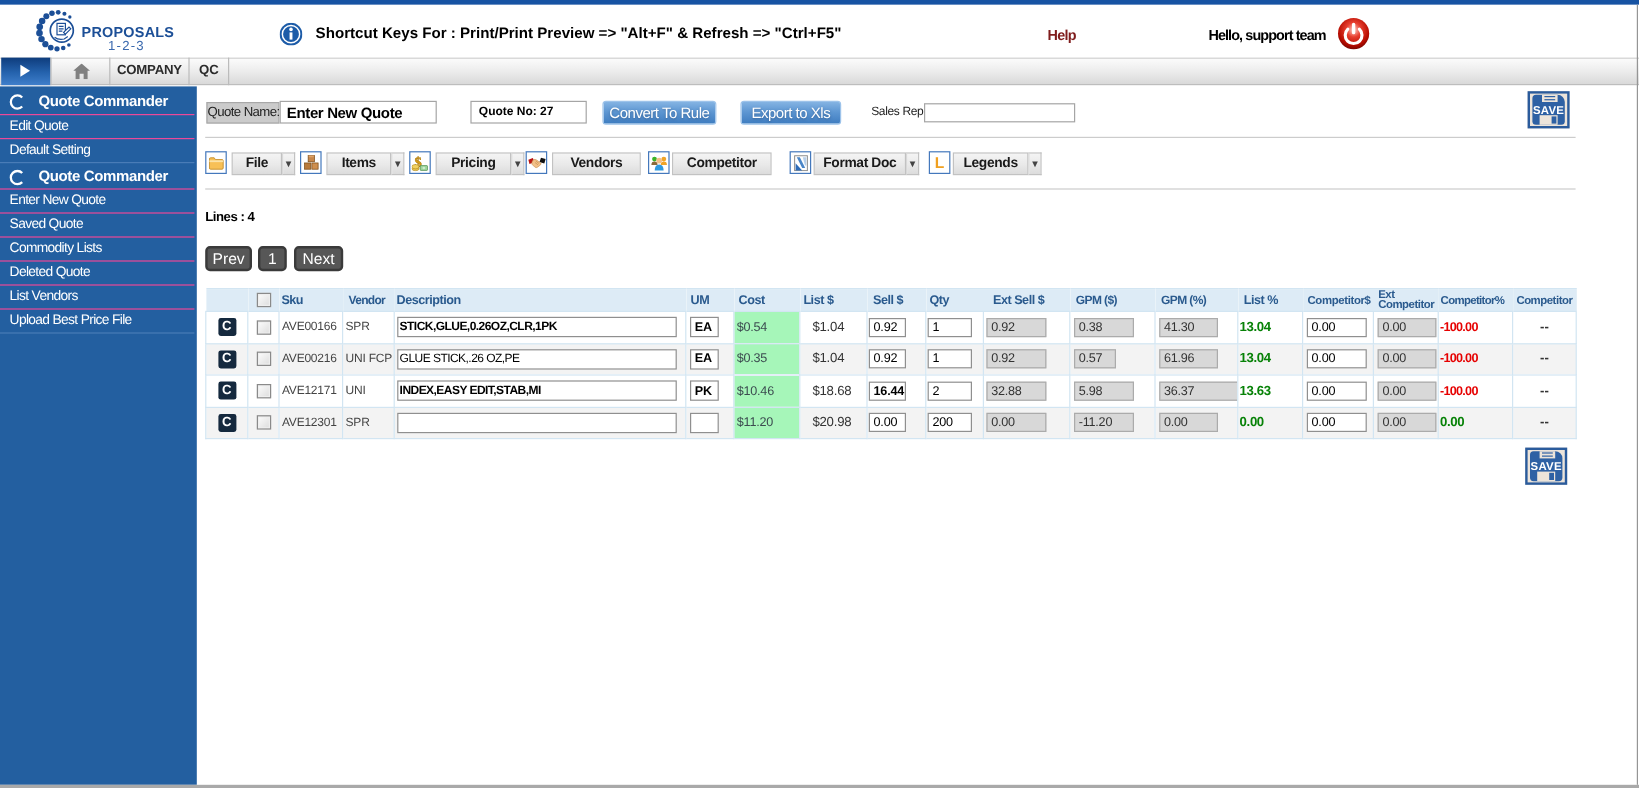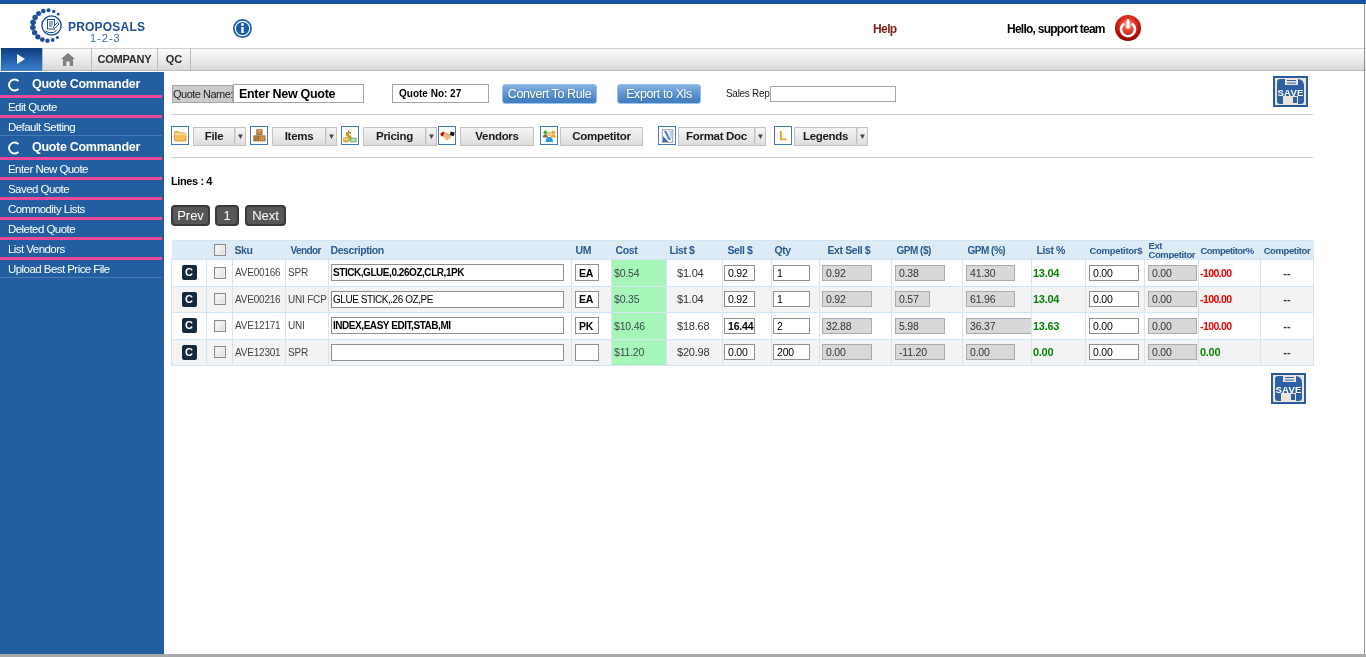--- a/index.html
+++ b/index.html
@@ -6,21 +6,21 @@
 html,body{width:1366px;height:657px;overflow:hidden;font-family:"Liberation Sans",sans-serif;background:#fff}
 #page{position:relative;width:1366px;height:657px;background:#fff}
 .abs{position:absolute}
 .inp{border:1px solid #a5a5a5;background:#fff;font-family:"Liberation Sans",sans-serif}
 .dis{background:#d8d8d8;border:1px solid #ababab;color:#333;font-size:10.5px;letter-spacing:-0.2px;line-height:15px;padding-left:3px;overflow:hidden}
 .blubtn{background:linear-gradient(180deg,#84b3e2 0%,#5e97d3 45%,#3f7dc0 100%);border:1px solid #9dc3ea;border-radius:3px;color:#fff;font-size:12.5px;letter-spacing:-0.4px;text-align:center;text-shadow:0 1px 2px rgba(40,70,110,.55);white-space:nowrap}
 .gbtn{background:#575757;border:2px solid #3a3a3a;border-radius:4px;color:#fff;font-size:13px;text-align:center}
 .mlabel{background:linear-gradient(180deg,#f4f4f4 0%,#e9e9e9 55%,#dcdcdc 100%);border:1px solid #c2c2c2;font-size:11.5px;letter-spacing:-0.3px;font-weight:bold;color:#1a1a1a;text-align:center;height:19px;line-height:17px}
 .marrow{background:linear-gradient(180deg,#f4f4f4 0%,#e9e9e9 55%,#dcdcdc 100%);border:1px solid #c2c2c2;border-left:1px solid #d8d8d8;height:19px;width:11px;font-size:8px;color:#444;text-align:center;line-height:18px}
 .ibox{width:18px;height:19px;border:1.5px solid #4478bc;background:#fff;display:flex;align-items:center;justify-content:center}
-.sideitem{position:absolute;left:0;width:162px;color:#fff;font-size:11.5px;letter-spacing:-0.55px;padding-left:8px;border-top:3px solid #ec4899;line-height:19px;height:20px;white-space:nowrap}
+.sideitem{position:absolute;left:0;width:162px;color:#fff;font-size:11.5px;letter-spacing:-0.55px;padding-left:8px;border-top:1px solid #ec4899;line-height:19px;height:20px;white-space:nowrap}
 .sidehead{position:absolute;left:0;width:162px;color:#fff;font-size:12.5px;letter-spacing:-0.3px;font-weight:bold;padding-left:32px;border-top:1px solid #497cb7;white-space:nowrap}
 tr.r td{border:1px solid #d2e5f2;font-size:11px;color:#333;overflow:hidden;white-space:nowrap}
 .cbtn{width:15px;height:15px;background:#15293e;border-radius:2px;color:#fff;font-weight:bold;font-size:11px;line-height:15px;text-align:center;margin:0 auto}
 .chk{width:12px;height:12px;border:1px solid #8a8a8a;background:linear-gradient(135deg,#fdfdfd 0%,#dcdcdc 100%);margin:0 auto;box-shadow:inset 0 0 0 1px #eee}
 tr.r td.gtxt{color:#078207;font-weight:bold;font-size:11px;letter-spacing:-0.3px}
 tr.r td.rtxt{color:#e60000;font-weight:bold;font-size:10.5px;letter-spacing:-0.6px}
 .rowinp{border:1px solid #8f8f8f;height:17px;font-size:10.5px;letter-spacing:-0.2px;padding-left:3px;font-family:"Liberation Sans",sans-serif;background:#fff}
 tr.hd td{border:none;border-top:1px solid #d2e5f2;border-bottom:1px solid #d2e5f2;background:#ddebf6;font-size:10.5px;letter-spacing:-0.4px;font-weight:bold;color:#2a5a8e;white-space:nowrap;overflow:hidden}
 .saveicon{width:35px;height:31px;border:2px solid #2a5b9c;background:#ece4da;padding:1px 2px}
 .saveicon .fl{position:relative;width:100%;height:100%;background:#2e61a4;border-radius:3px 6px 3px 3px}
@@ -63,20 +63,21 @@
 <text x="40" y="25.5" font-family="Liberation Sans" font-size="12" font-weight="bold" fill="#1c4f97" letter-spacing="0.2">PROPOSALS</text>
 <text x="62" y="37" font-family="Liberation Sans" font-size="11" fill="#3a69ae" letter-spacing="1">1-2-3</text>
 </svg></div>
 
   <svg class="abs" style="left:233px;top:19px" width="19" height="19" viewBox="0 0 19 19">
       <circle cx="9.5" cy="9.5" r="9.5" fill="#1d5ca8"></circle>
       <circle cx="9.5" cy="9.5" r="7.2" fill="none" stroke="#fff" stroke-width="1.2"></circle>
       <rect x="8.3" y="8" width="2.4" height="6" fill="#fff"></rect>
       <circle cx="9.5" cy="5.5" r="1.5" fill="#fff"></circle>
     </svg>
+  <div class="abs" style="left:263px;top:21px;font-size:12.6px;letter-spacing:0;font-weight:bold;color:#000">Shortcut Keys For : Print/Print Preview =&gt; "Alt+F" &amp; Refresh =&gt; "Ctrl+F5"</div>
   <div class="abs" style="left:873px;top:22px;font-size:12px;letter-spacing:-0.6px;font-weight:bold;color:#7f1d1d">Help</div>
   <div class="abs" style="left:1007px;top:22px;font-size:12px;letter-spacing:-0.75px;font-weight:bold;color:#000">Hello, support team</div>
   <div class="abs" id="powericon" style="left:1114px;top:14px;width:28px;height:28px"><svg width="28" height="28" viewBox="0 0 28 28">
 <defs>
 <radialGradient id="pg" cx="50%" cy="38%" r="65%">
 <stop offset="0%" stop-color="#ffd5cc"></stop>
 <stop offset="35%" stop-color="#e84030"></stop>
 <stop offset="75%" stop-color="#b80c00"></stop>
 <stop offset="100%" stop-color="#6e0400"></stop>
 </radialGradient>

